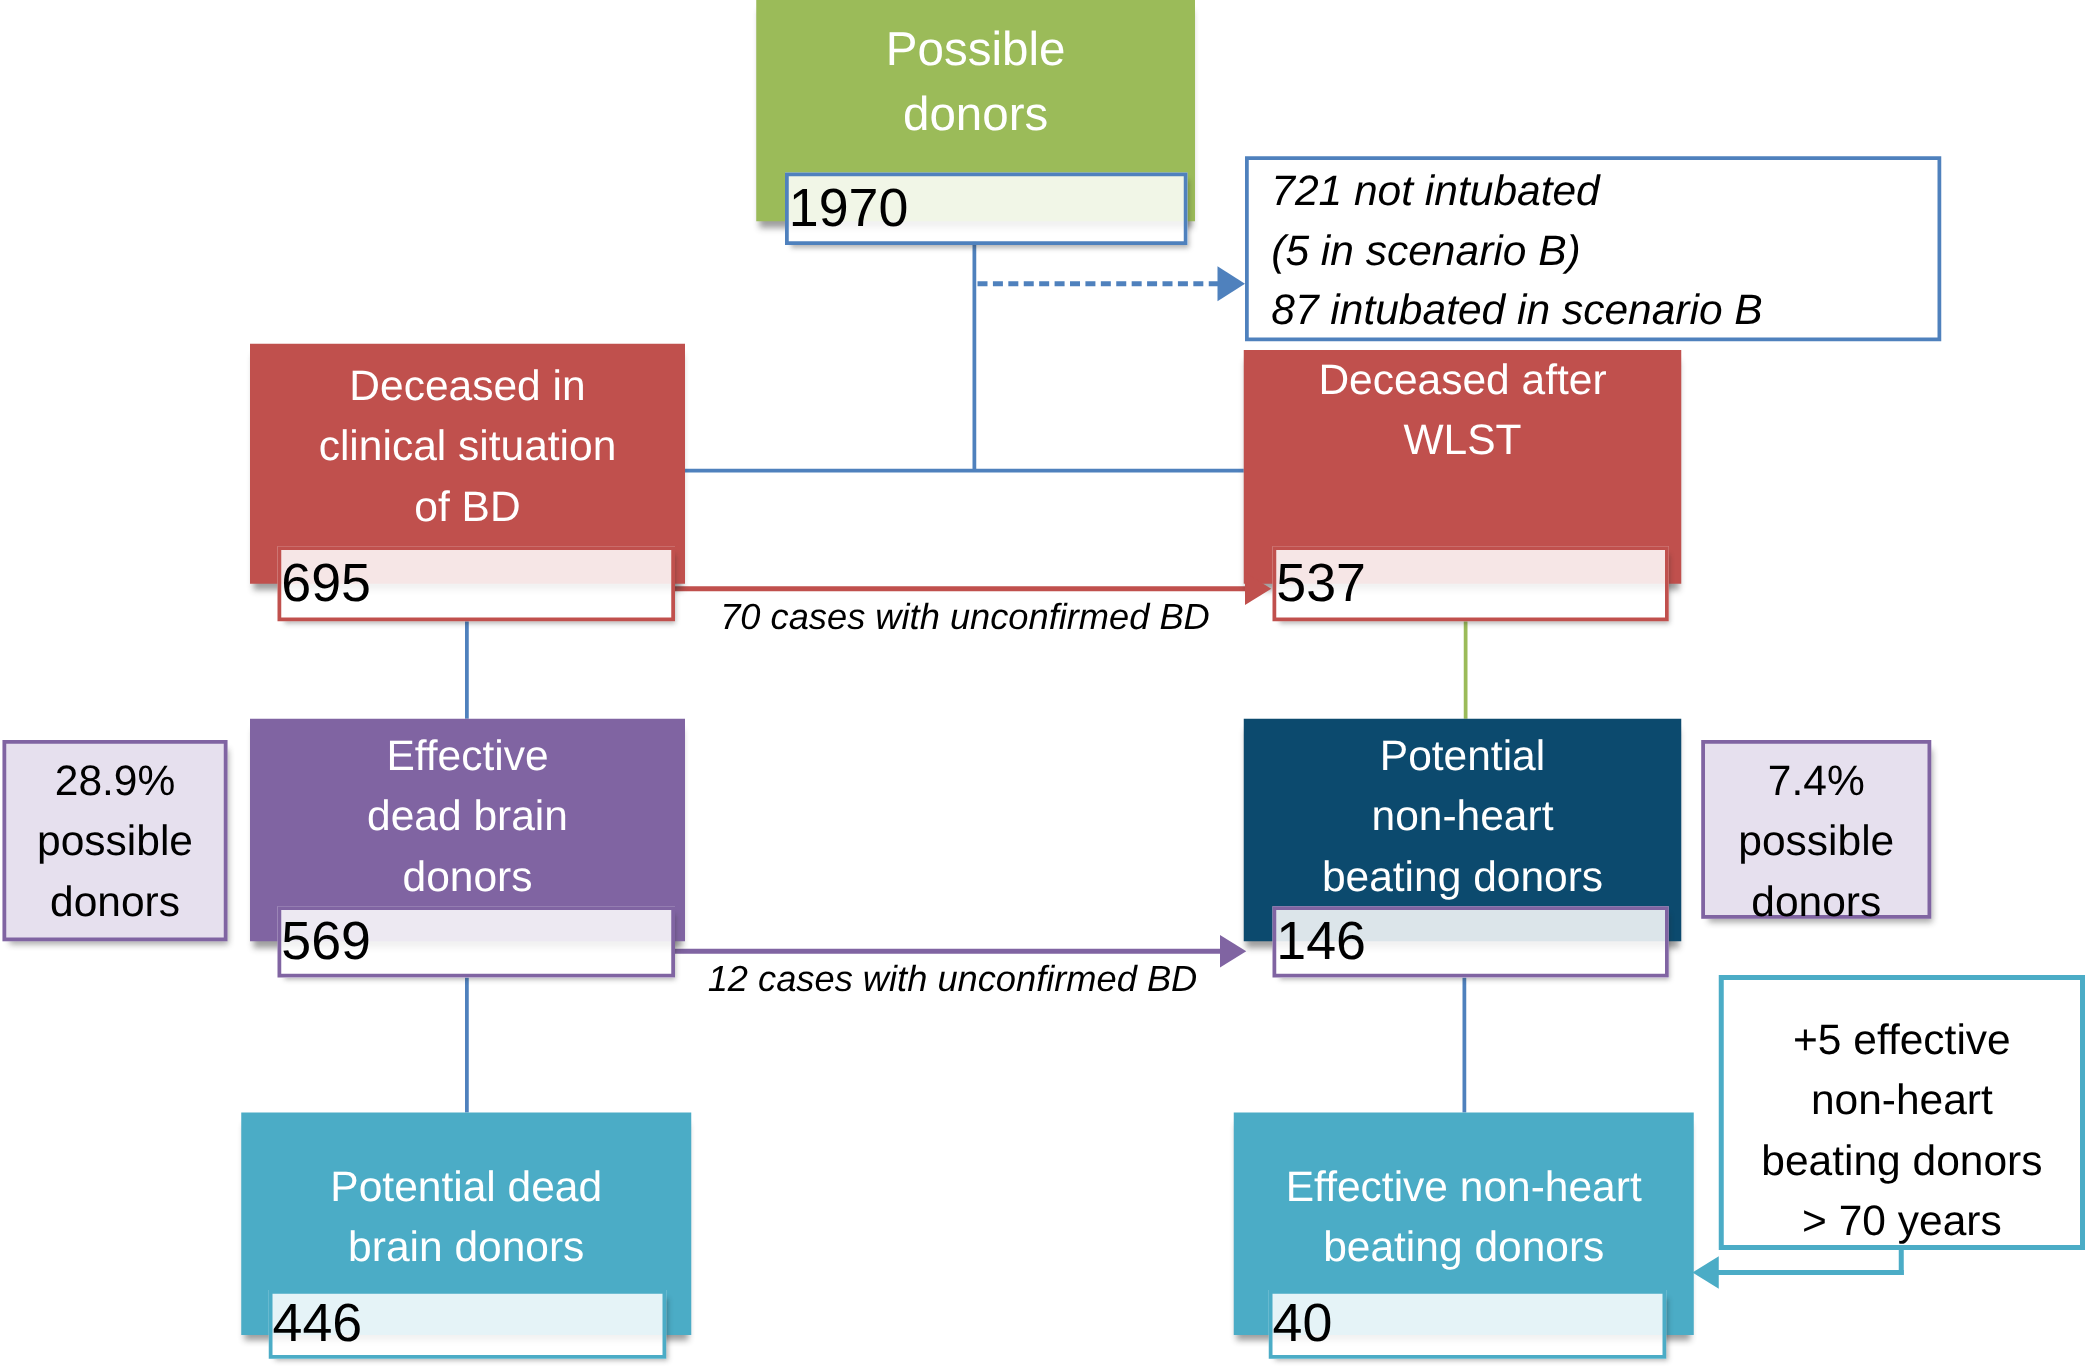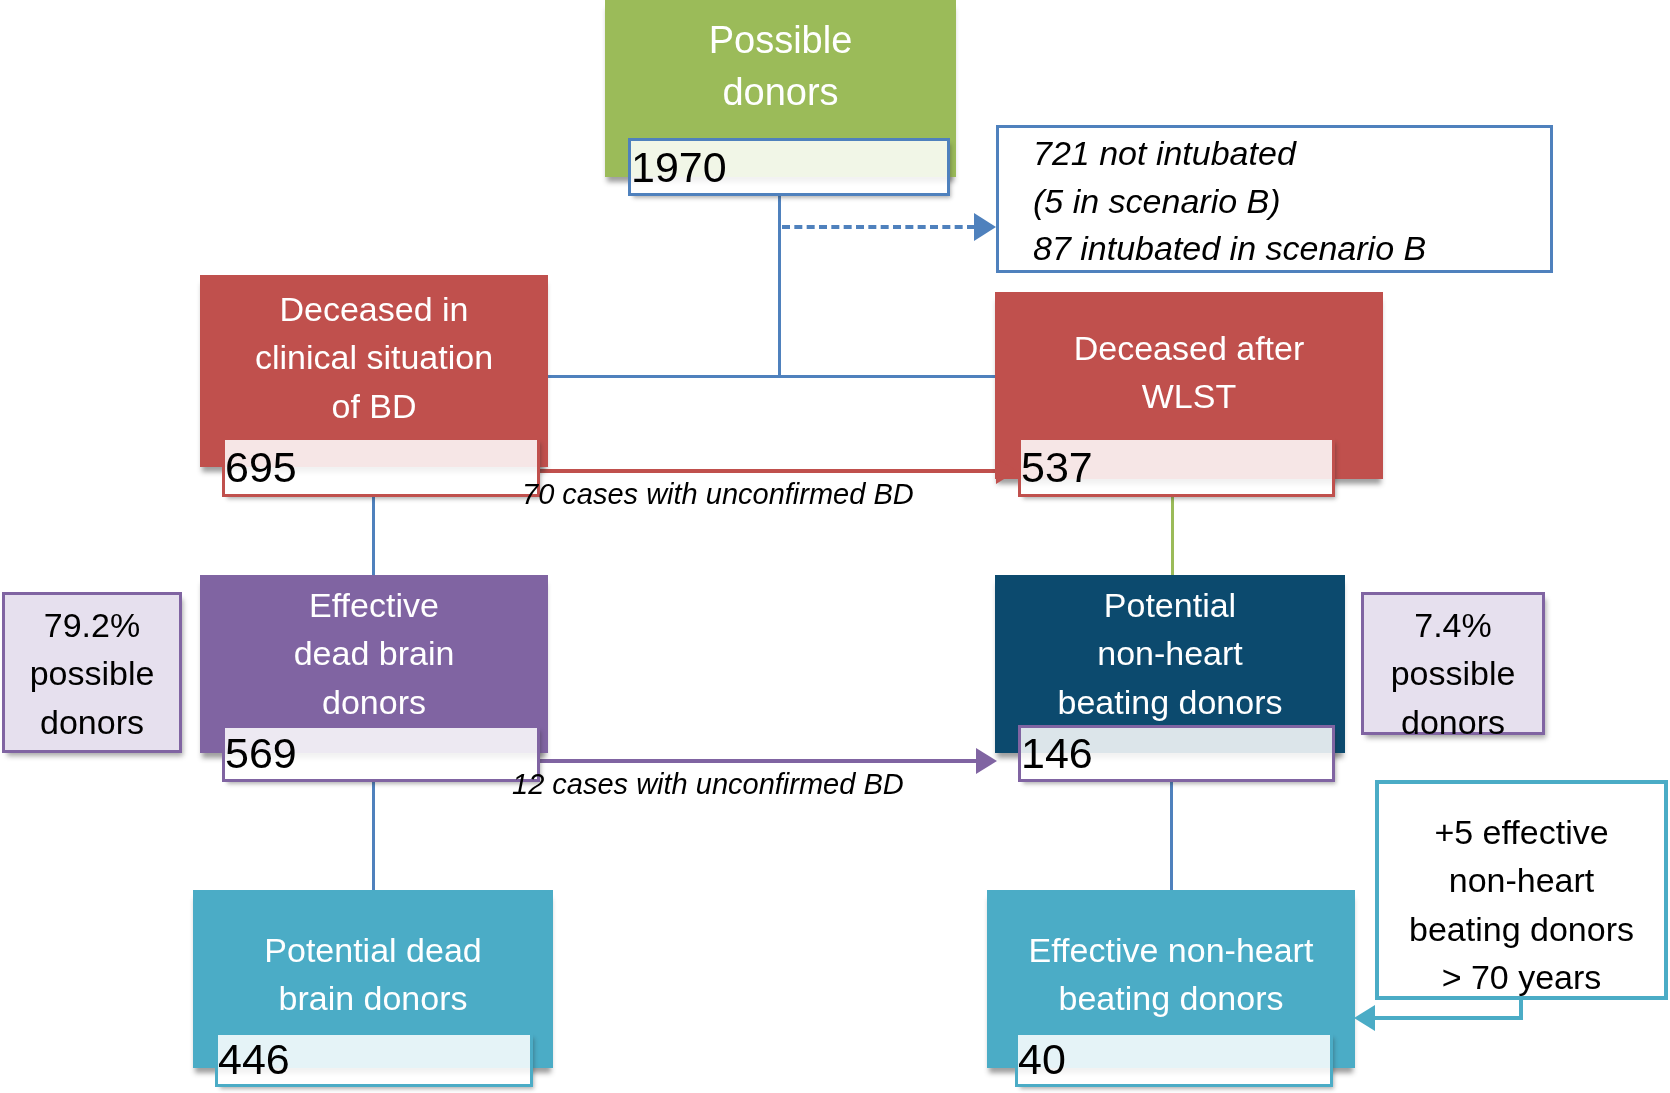--- a/index.html
+++ b/index.html
@@ -25,21 +25,21 @@
     z-index:2;background:#ffffff;color:#000;white-space:pre-line;
   }
   
   .pct{
     z-index:2;background:#e6e0ee;border:3px solid #8064a2;color:#000;
     text-align:center;white-space:pre-line;font-size:34px;line-height:1.42;
     box-shadow:3px 5px 5px -2px rgba(40,40,40,0.4);
   }
   .line{z-index:1;}
   .edge-label{
-    z-index:4;color:#000;font-style:italic;font-size:29px;
+    z-index:4;color:#000;font-style:italic;font-size:29px;text-align:center;
   }
   .tri{width:0;height:0;z-index:4;}
 </style>
 </head>
 <body>
 
 <div id="canvas">
 
   <div class="abs line" style="left:778px;top:193px;width:3px;height:184px;background:#4f81bd;"></div>
   <div class="abs line" style="left:548px;top:375px;width:447px;height:3px;background:#4f81bd;"></div>
@@ -63,39 +63,39 @@
   <div class="abs line" style="left:1374px;top:1016px;width:149px;height:4px;background:#4bacc6;"></div>
   <div class="abs tri" style="left:1354px;top:1005px;border-right:21px solid #4bacc6;border-top:13px solid transparent;border-bottom:13px solid transparent;"></div>
 
   <div class="abs edge-label" style="left:522px;top:478px;width:500px;">70 cases with unconfirmed BD</div>
   <div class="abs edge-label" style="left:512px;top:768px;width:500px;">12 cases with unconfirmed BD</div>
 
   <div class="abs node" style="left:605px;top:0px;width:351px;height:177px;background:#9bbb59;font-size:38px;line-height:1.38;padding-top:14px;">Possible
 donors</div>
   <div class="abs value" style="left:628px;top:138px;width:322px;height:58px;border:3px solid #4f81bd;line-height:52px;">1970</div>
 
-  <div class="abs note" style="left:996px;top:125px;width:557px;height:148px;border:3px solid #4f81bd;font-style:italic;font-size:34px;line-height:1.4;padding:2px 34px;">721 not intubated
+  <div class="abs note" style="left:996px;top:125px;width:557px;height:148px;border:3px solid #4f81bd;font-style:italic;font-size:34px;line-height:1.4;padding:2px 18px;">721 not intubated
 (5 in scenario B)
 87 intubated in scenario B</div>
 
   <div class="abs node" style="left:200px;top:275px;width:348px;height:192px;background:#c0504d;padding-top:10px;">Deceased in
 clinical situation
 of BD</div>
   <div class="abs value" style="left:222px;top:437px;width:318px;height:60px;border:3px solid #c0504d;line-height:54px;">695</div>
 
-  <div class="abs node" style="left:995px;top:292px;width:388px;height:187px;background:#c0504d;padding-top:32px;">Deceased after
+  <div class="abs node" style="left:995px;top:280px;width:350px;height:187px;background:#c0504d;">Deceased after
 WLST</div>
   <div class="abs value" style="left:1018px;top:437px;width:317px;height:60px;border:3px solid #c0504d;line-height:54px;">537</div>
 
   <div class="abs node" style="left:200px;top:575px;width:348px;height:178px;background:#8064a2;padding-top:6px;">Effective
 dead brain
 donors</div>
   <div class="abs value" style="left:222px;top:725px;width:318px;height:57px;border:3px solid #8064a2;line-height:51px;">569</div>
 
-  <div class="abs pct" style="left:2px;top:592px;width:180px;height:161px;padding-top:6px;">79.2%
+  <div class="abs pct" style="left:2px;top:592px;width:180px;height:161px;padding-top:6px;">28.9%
 possible
 donors</div>
 
   <div class="abs node" style="left:995px;top:575px;width:350px;height:178px;background:#0c4a6e;padding-top:6px;">Potential
 non-heart
 beating donors</div>
   <div class="abs value" style="left:1018px;top:725px;width:317px;height:57px;border:3px solid #8064a2;line-height:51px;">146</div>
 
   <div class="abs pct" style="left:1361px;top:592px;width:184px;height:143px;padding-top:6px;">7.4%
 possible

